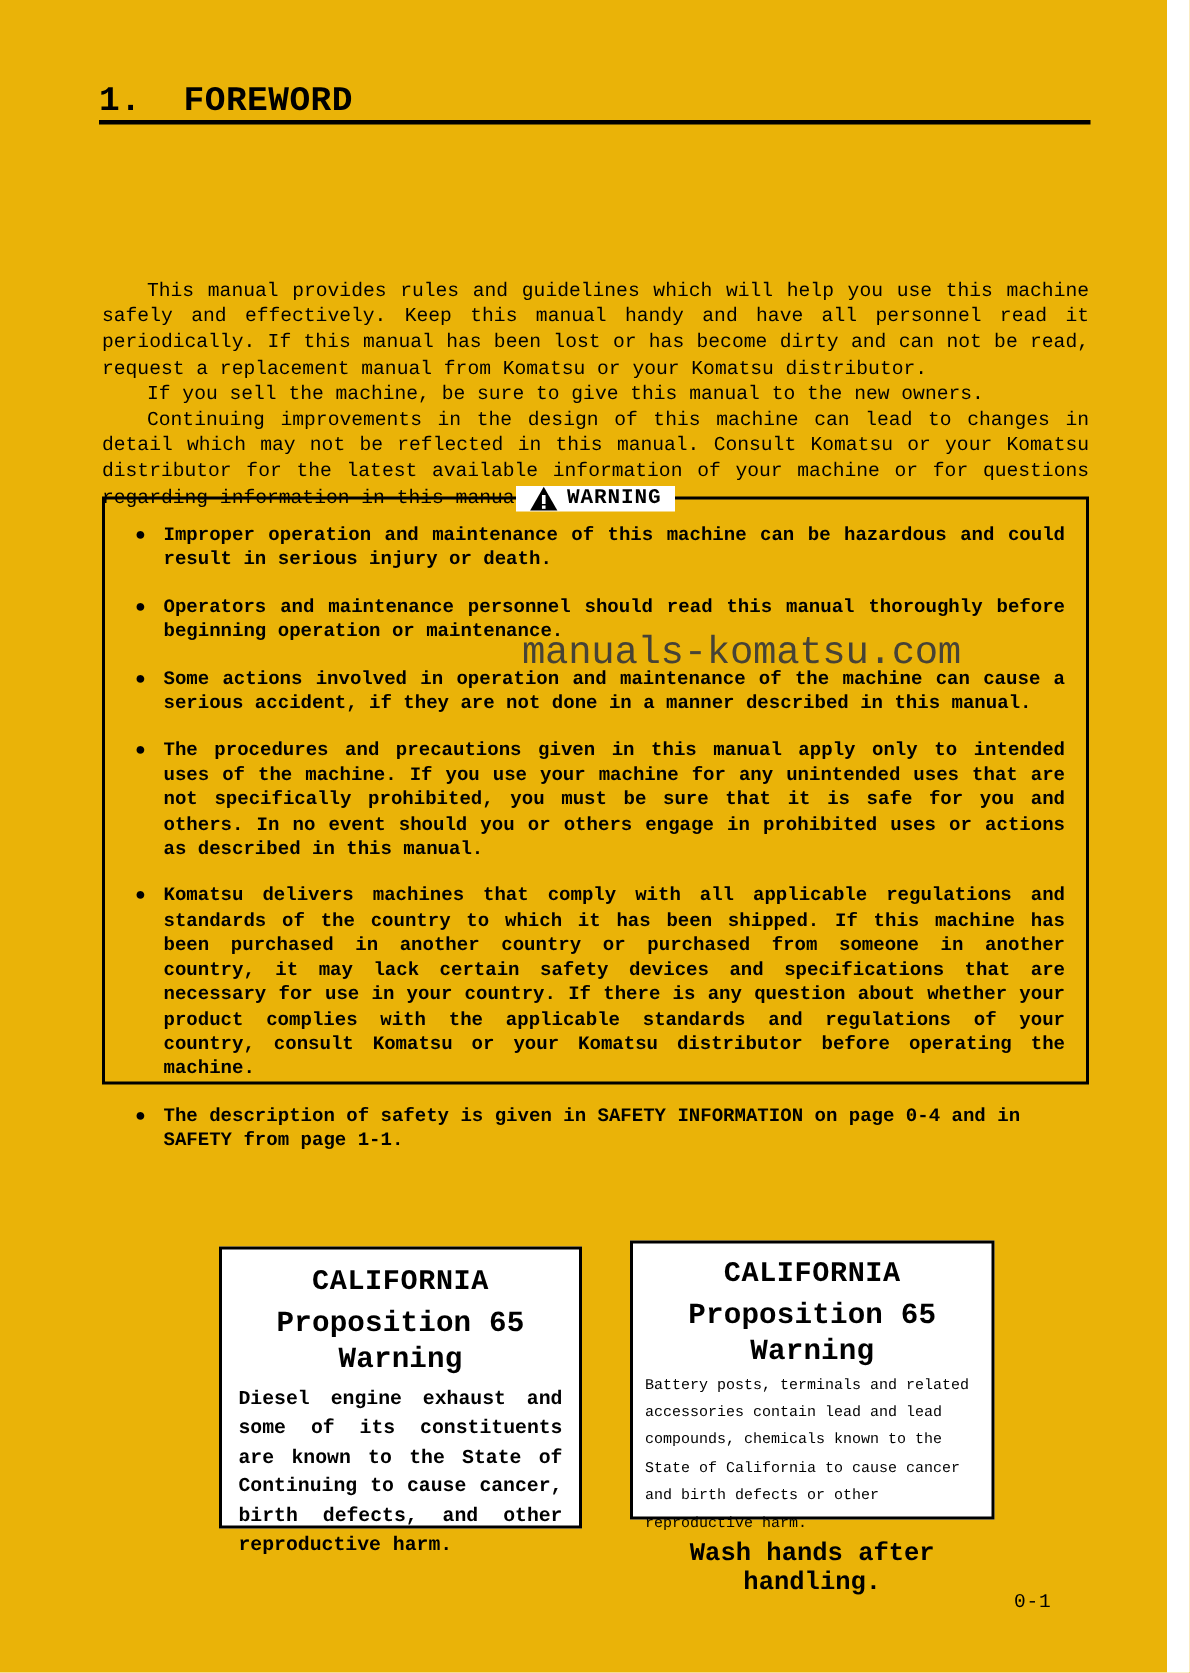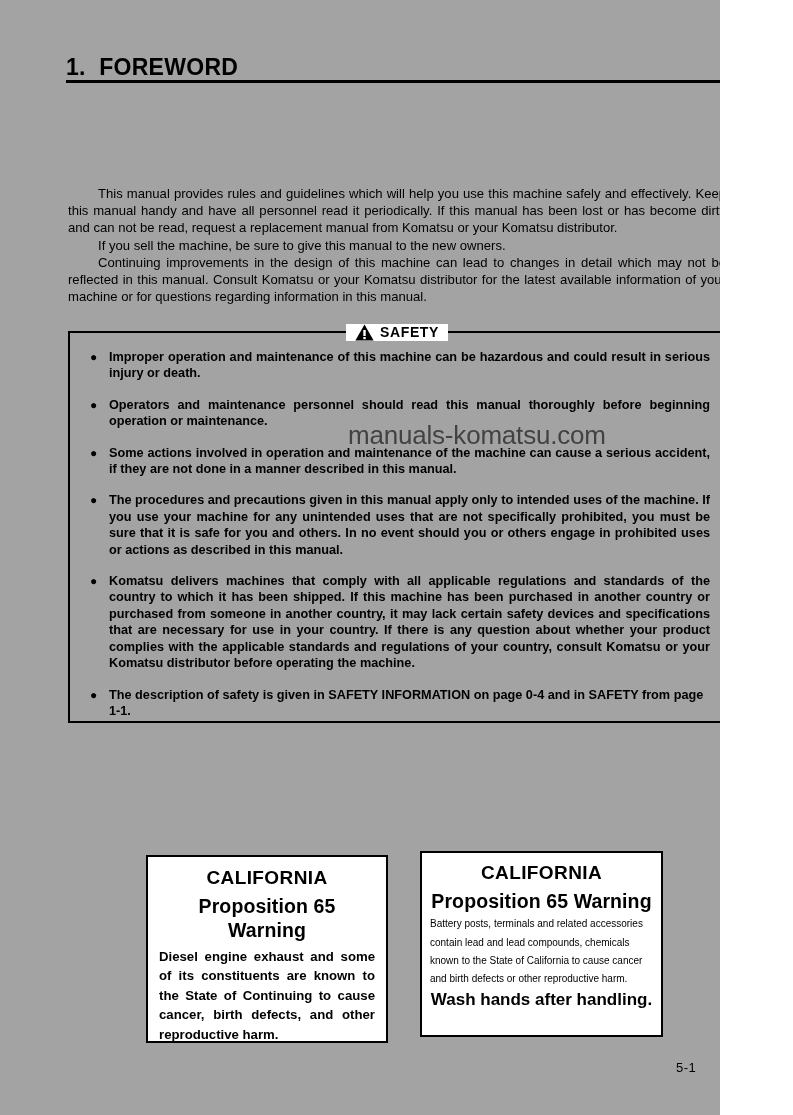--- a/index.html
+++ b/index.html
@@ -7,24 +7,25 @@
     margin: 0;
     padding: 0;
     background: #ffffff;
   }
   body {
     font-family: "Liberation Sans", sans-serif;
     color: #000000;
   }
   #page {
     position: relative;
-    width: 720px;
+    width: 778px;
     height: 1115px;
-    background: #a3a3a3;
+    background: #eab308;
     overflow: hidden;
+    font-family: Liberation Mono, monospace;
   }
 
   
   .chapter-head {
     position: absolute;
     left: 66px;
     top: 56px;
     width: 661px;
     border-bottom: 3px solid #000;
     padding-bottom: 1px;
@@ -131,21 +132,20 @@
     opacity: 0.92;
   }
 
   
   .calif-box {
     position: absolute;
     border: 2.5px solid #000;
     box-sizing: border-box;
     background: #ffffff;
     text-align: center;
-    margin-top: 24px;
   }
   #calif-left {
     left: 146px;
     top: 831px;
     width: 242px;
     height: 188px;
     padding: 11px 11px 0 11px;
   }
   #calif-right {
     left: 420px;
@@ -216,21 +216,21 @@
 
     <div class="warnbox-legend">
       <div class="legend-inner">
         <span class="tri-icon">
           <svg width="19" height="17" viewBox="0 0 19 17" xmlns="http://www.w3.org/2000/svg">
             <polygon points="9.5,0.5 18.6,16.4 0.4,16.4" fill="#000000"></polygon>
             <rect x="8.3" y="6.0" width="2.4" height="6.0" fill="#ffffff"></rect>
             <rect x="8.3" y="13.0" width="2.4" height="2.2" fill="#ffffff"></rect>
           </svg>
         </span>
-        <span class="legend-text">SAFETY</span>
+        <span class="legend-text">WARNING</span>
       </div>
     </div>
 
     <div class="warn-list">
 
       <div class="warn-item">
         <span class="bullet">●</span>
         <span>Improper operation and maintenance of this machine can be hazardous and could result in serious injury or death.</span>
       </div>
 
@@ -270,15 +270,15 @@
     <div class="calif-body">Diesel engine exhaust and some of its constituents are known to the State of Continuing to cause cancer, birth defects, and other reproductive harm.</div>
   </div>
 
   <div class="calif-box" id="calif-right">
     <div class="calif-title">CALIFORNIA</div>
     <div class="calif-sub">Proposition 65 Warning</div>
     <div class="calif-body">Battery posts, terminals and related accessories contain lead and lead compounds, chemicals known to the State of California to cause cancer and birth defects or other reproductive harm.</div>
     <div class="calif-foot">Wash hands after handling.</div>
   </div>
 
-  <div class="page-number">5-1</div>
+  <div class="page-number">0-1</div>
 
 </div>
 
 </body></html>

